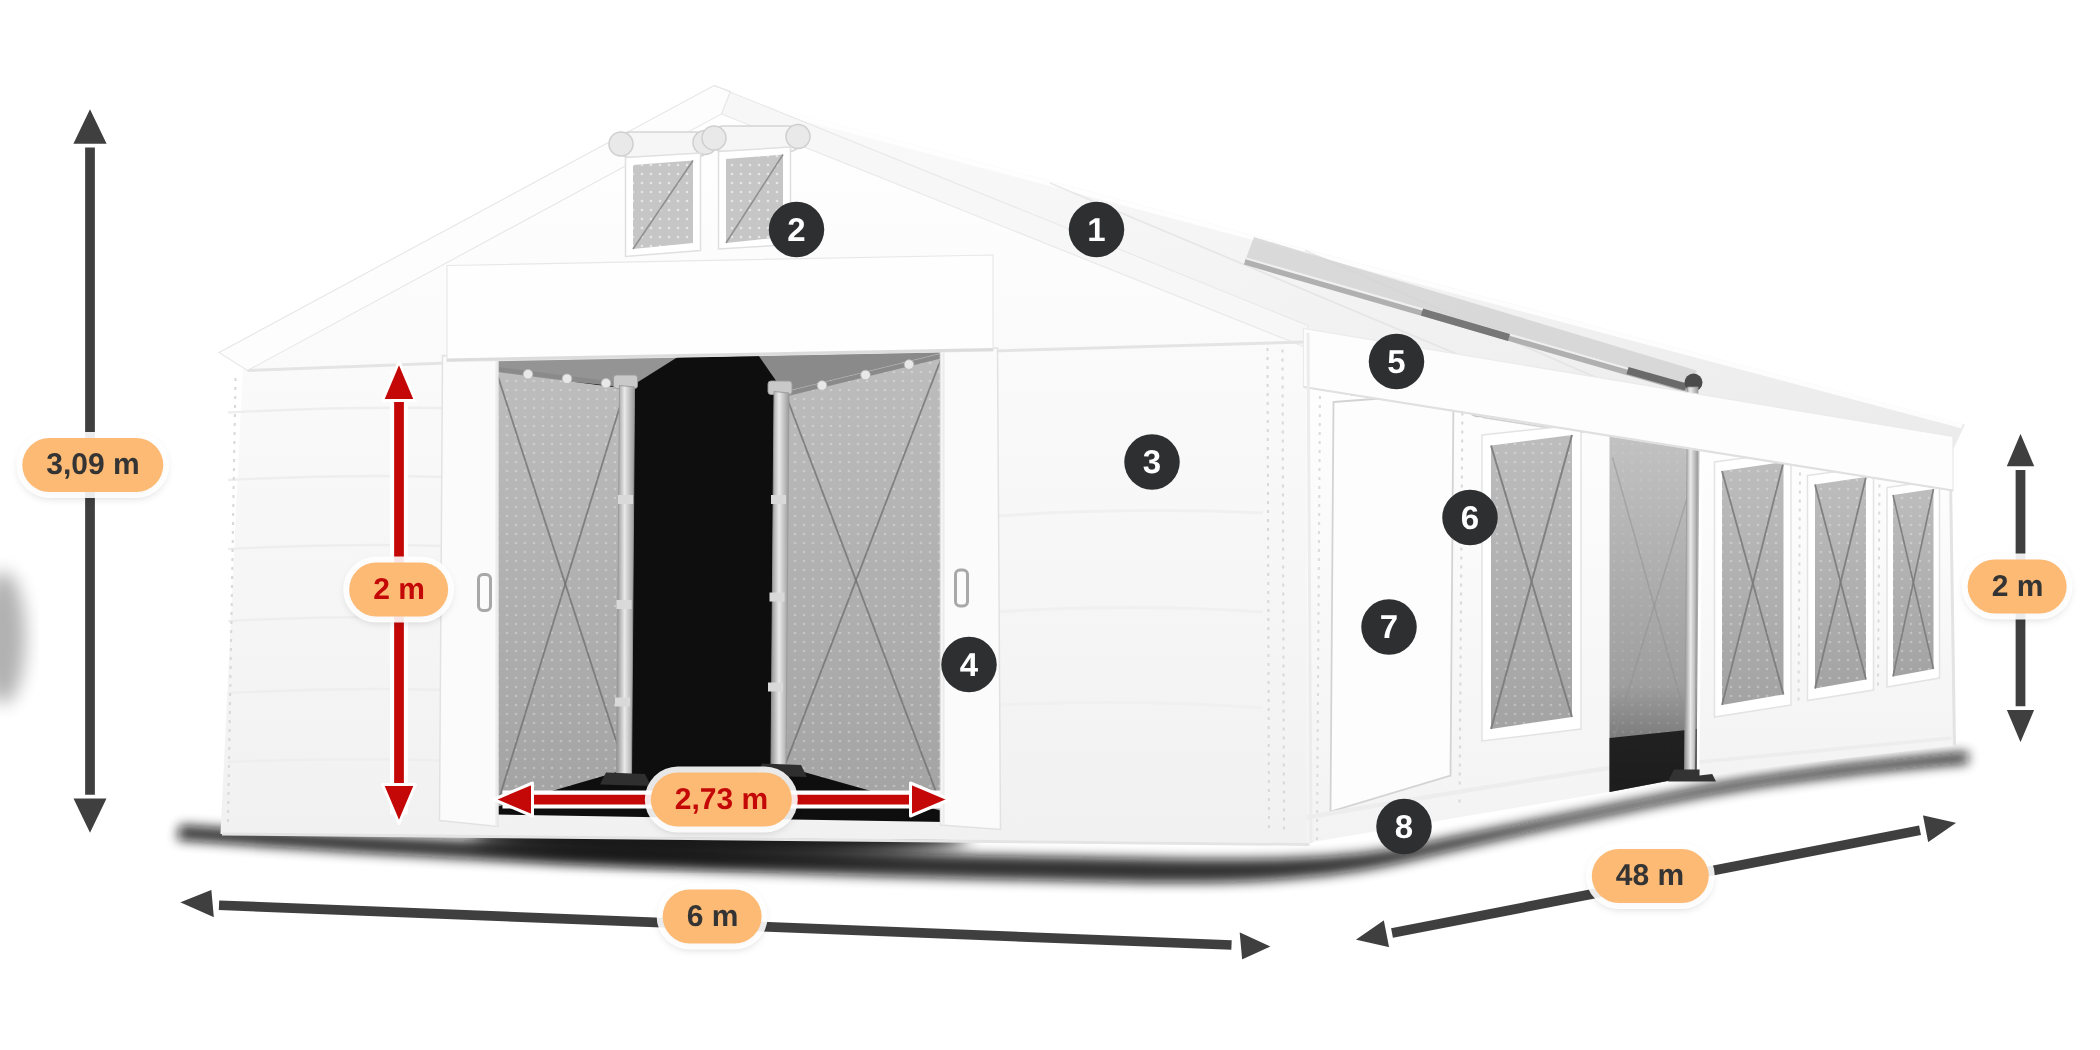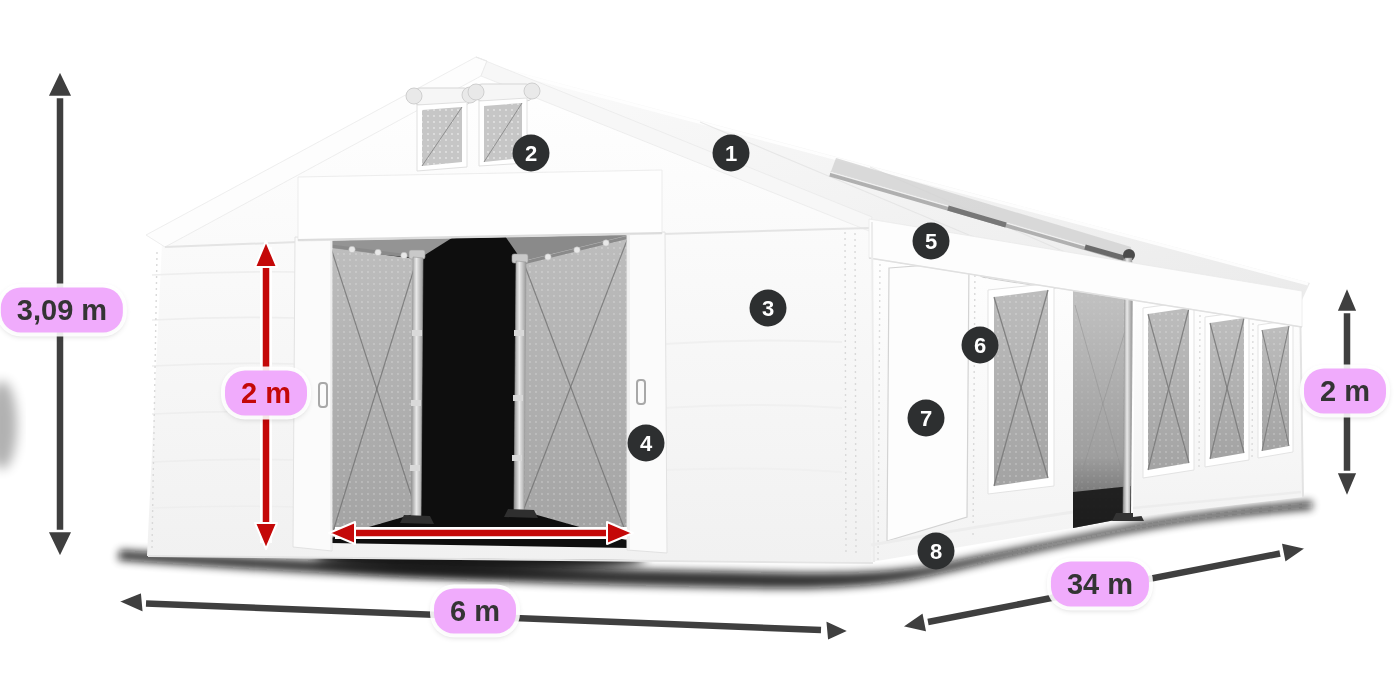--- a/index.html
+++ b/index.html
@@ -3,21 +3,21 @@
 <meta charset="utf-8">
 <style>
   html,body{margin:0;padding:0;background:#ffffff;}
   .stage{
     position:relative;width:1400px;height:700px;background:#ffffff;overflow:hidden;
     font-family:"Liberation Sans",sans-serif;
   }
   .stage svg{position:absolute;left:0;top:0;}
   .dim-pill{
     position:absolute;transform:translate(-50%,-50%);
-    background:#f0abfc;color:#343434;font-weight:bold;font-size:29px;line-height:1;
+    background:#fdba74;color:#343434;font-weight:bold;font-size:20px;line-height:1;
     padding:8px 16px;border-radius:20px;white-space:nowrap;
     box-shadow:0 0 0 4px rgba(255,255,255,.9),0 2px 7px rgba(0,0,0,.30);
   }
   .dim-pill.red{color:#c40808;}
   .badge{
     position:absolute;transform:translate(-50%,-50%);
     width:37px;height:37px;border-radius:50%;background:#2d2f30;color:#ffffff;
     font-weight:bold;font-size:22px;display:flex;align-items:center;justify-content:center;
   }
 </style>
@@ -319,22 +319,23 @@
       <line x1="1347" y1="293" x2="1347" y2="491" stroke="#ffffff" stroke-width="12"></line>
       <line x1="1347" y1="312" x2="1347" y2="472" stroke="#3f3f3f" stroke-width="6.5"></line>
       <polygon points="1347,286 1336,312 1358,312" fill="#3f3f3f" stroke="#ffffff" stroke-width="2.5" stroke-linejoin="round"></polygon>
       <polygon points="1347,498 1336,472 1358,472" fill="#3f3f3f" stroke="#ffffff" stroke-width="2.5" stroke-linejoin="round"></polygon>
     </g>
   </g>
 </svg>
 
 <div class="dim-pill" style="left:62px;top:310px">3,09 m</div>
 <div class="dim-pill red" style="left:266px;top:393px">2 m</div>
+<div class="dim-pill red" style="left:481px;top:533px">2,73 m</div>
 <div class="dim-pill" style="left:475px;top:611px">6 m</div>
-<div class="dim-pill" style="left:1100px;top:584px">34 m</div>
+<div class="dim-pill" style="left:1100px;top:584px">48 m</div>
 <div class="dim-pill" style="left:1345px;top:391px">2 m</div>
 
 <div class="badge" style="left:731px;top:153px">1</div>
 <div class="badge" style="left:531px;top:153px">2</div>
 <div class="badge" style="left:768px;top:308px">3</div>
 <div class="badge" style="left:646px;top:443px">4</div>
 <div class="badge" style="left:931px;top:241px">5</div>
 <div class="badge" style="left:980px;top:345px">6</div>
 <div class="badge" style="left:926px;top:418px">7</div>
 <div class="badge" style="left:936px;top:551px">8</div>

